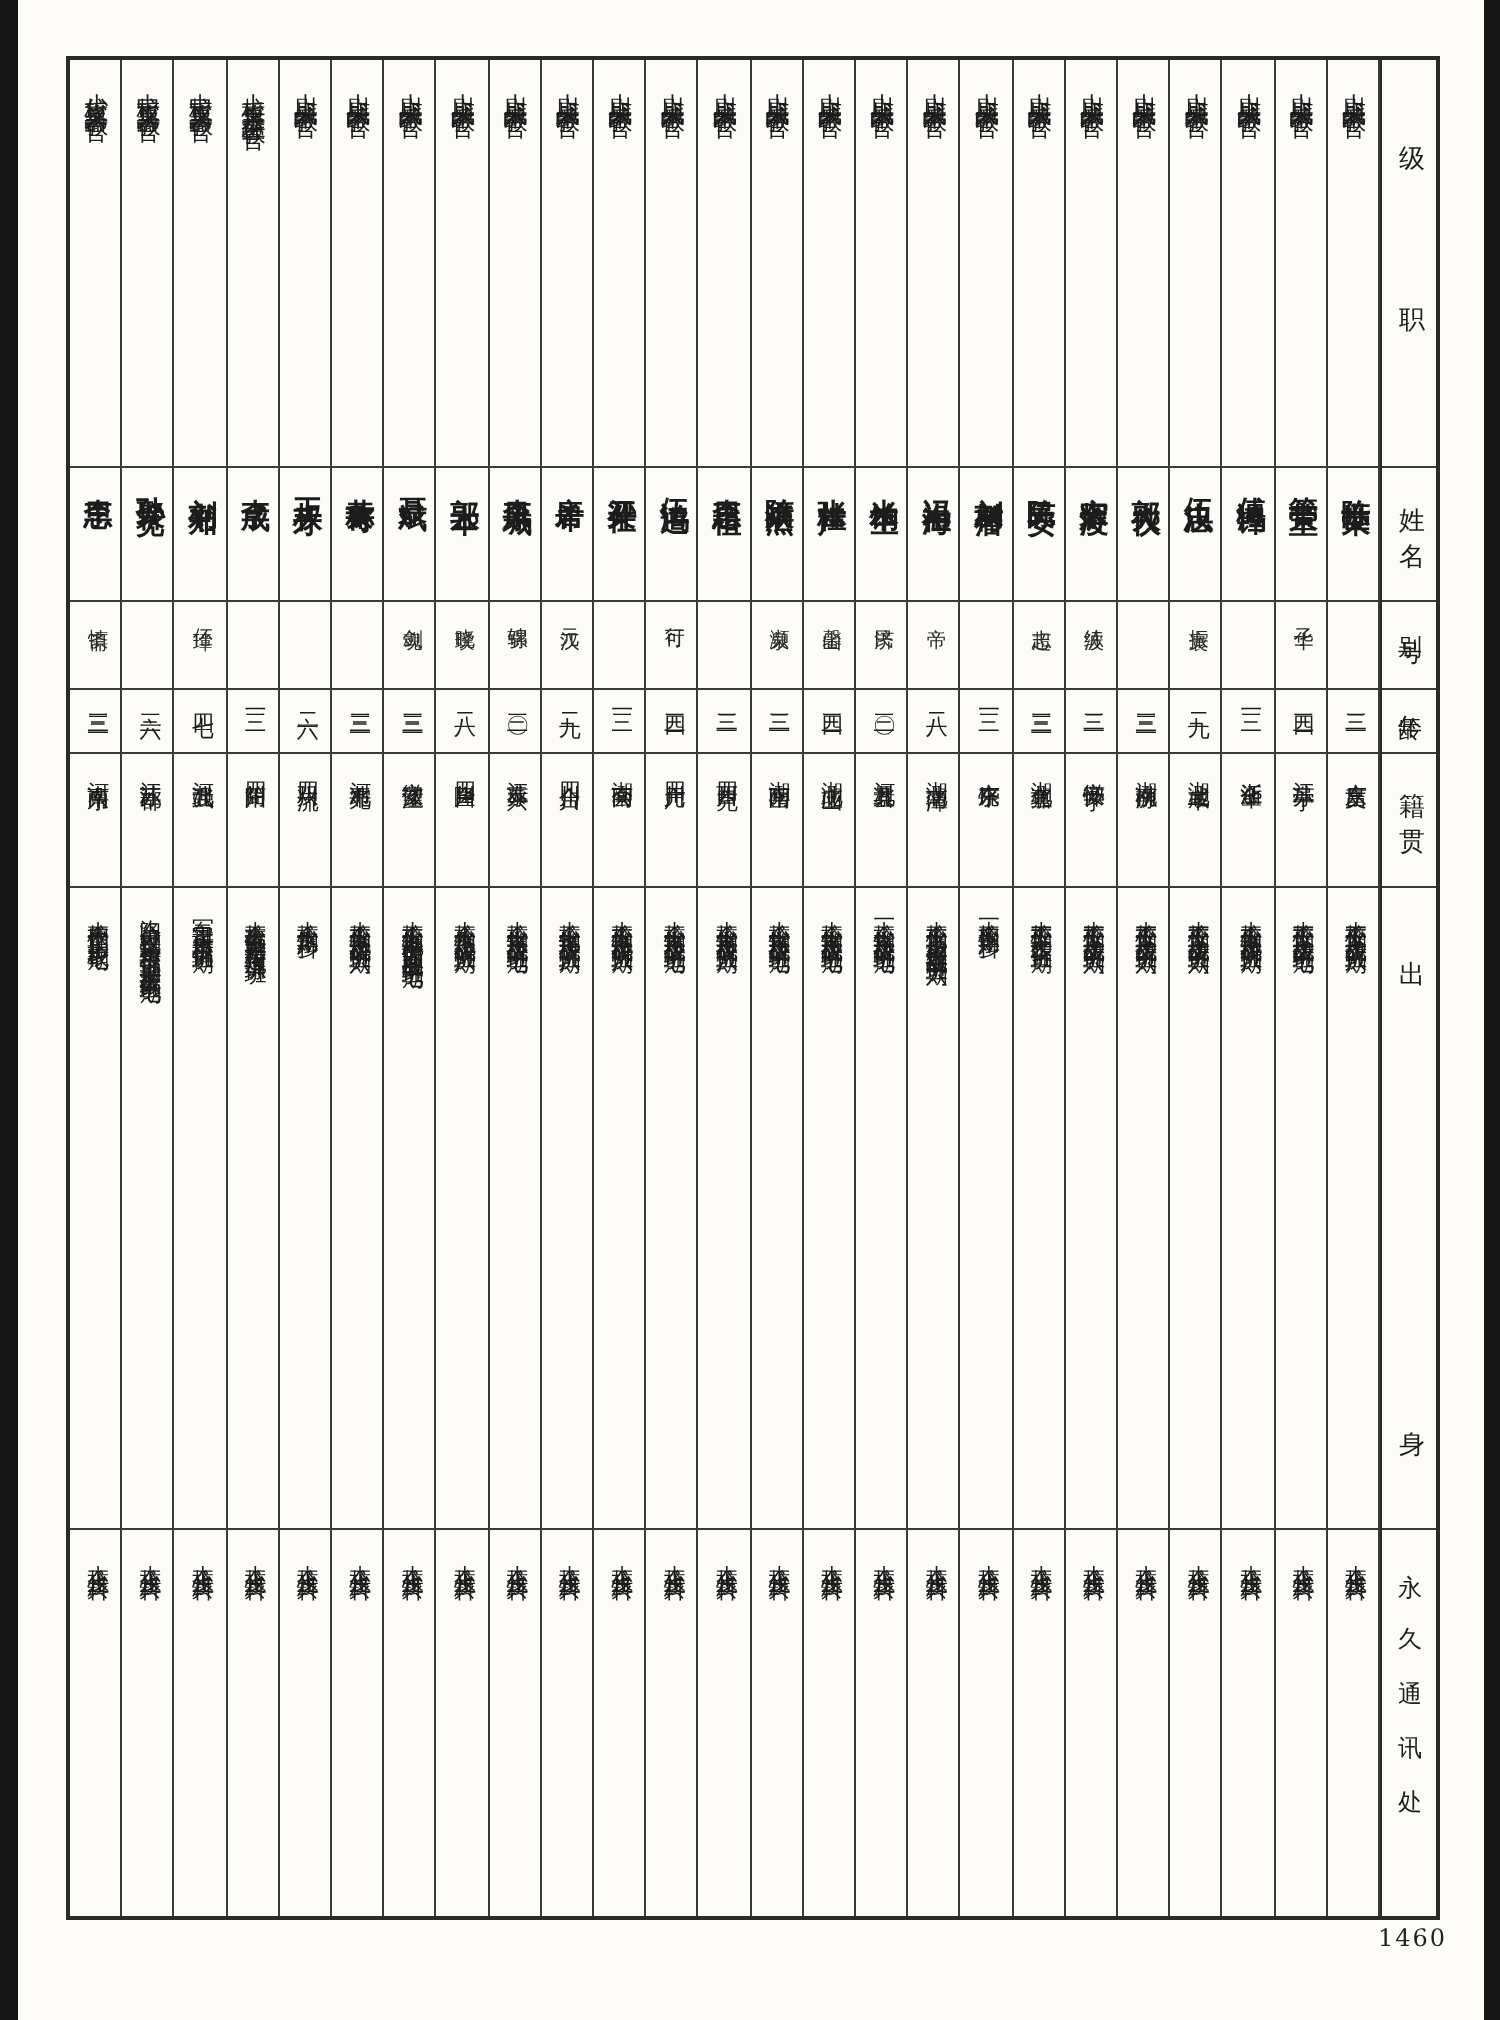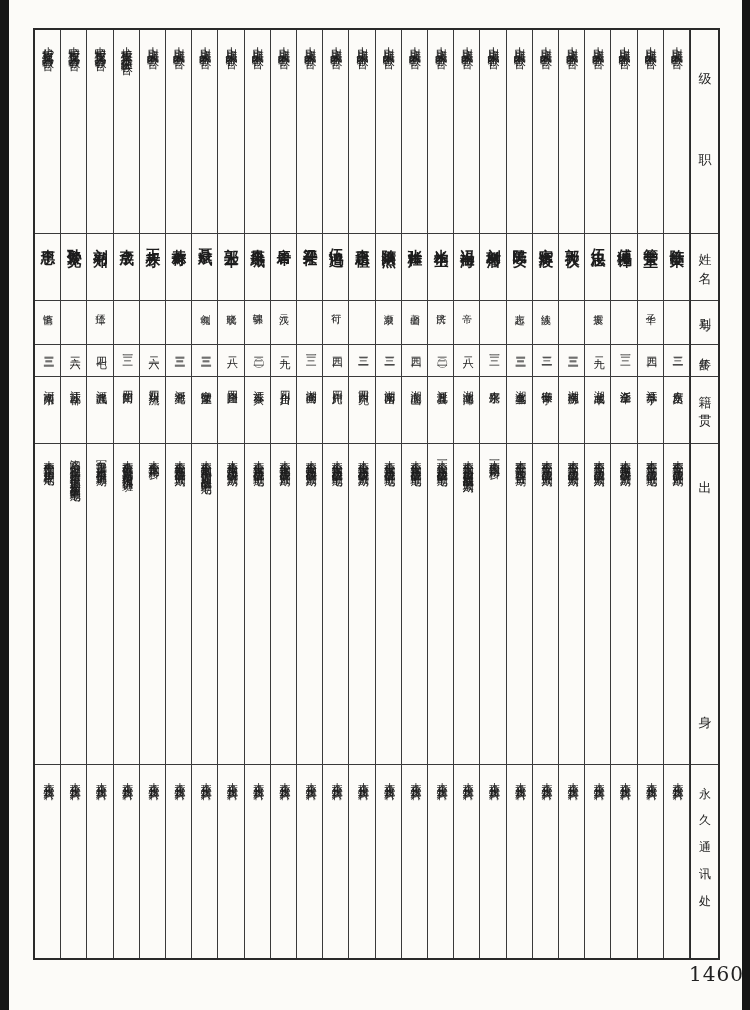--- a/index.html
+++ b/index.html
@@ -54,21 +54,21 @@
   
   .h-rank{font-size:13px;padding-top:32px;letter-spacing:82px;}
   .h-name{font-size:13px;padding-top:9px;letter-spacing:18px;}
   .h-alias{font-size:12px;padding-top:7px;letter-spacing:3px;}
   .h-age{font-size:12px;padding-top:3px;letter-spacing:1px;}
   .h-native{font-size:13px;padding-top:9px;letter-spacing:18px;}
   .h-origin{font-size:13px;padding-top:26px;letter-spacing:235px;}
   .h-contact{font-size:12px;padding-top:12px;letter-spacing:27px;}
   .page-number{
     position:absolute;left:680px;top:962px;
-    font-family:"DejaVu Serif",serif;font-size:20px;letter-spacing:1px;color:#222;
+    font-family:"DejaVu Serif",serif;font-size:12px;letter-spacing:1px;color:#222;
   }
 </style>
 </head>
 <body>
 
 <div class="scan-edge left"></div>
 <div class="scan-edge right"></div>
 
 <div class="page">
 

